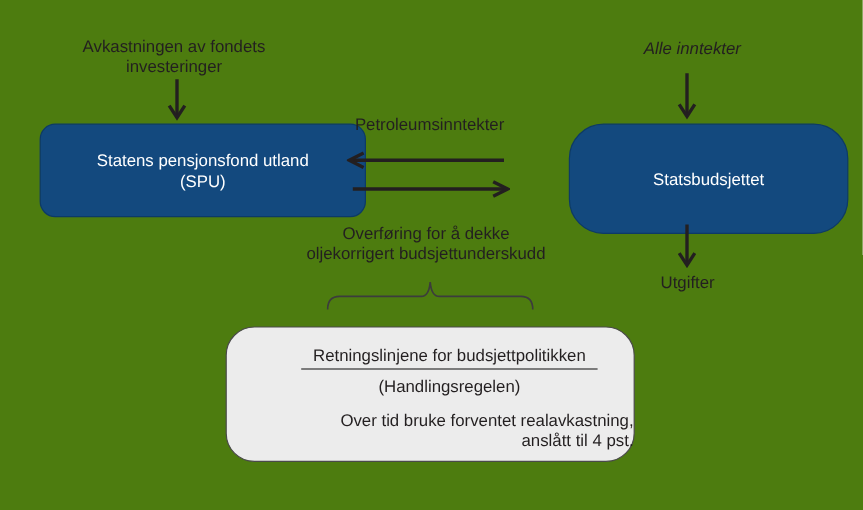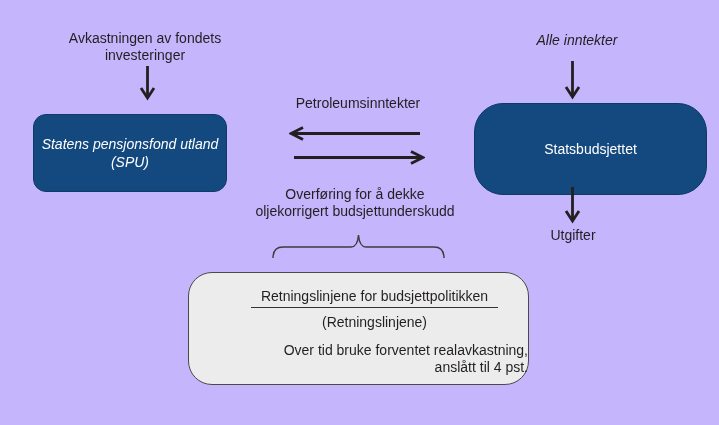--- a/index.html
+++ b/index.html
@@ -1,20 +1,20 @@
 <!DOCTYPE html>
 <html><head>
 <meta charset="utf-8">
 <style>
   html, body { margin: 0; padding: 0; background: #ffffff; }
   #canvas {
     position: relative;
     width: 719px;
     height: 425px;
-    background: #c4b5fd;
+    background: #4d7c0f;
     font-family: "Liberation Sans", "DejaVu Sans", sans-serif;
     color: #231f20;
     overflow: hidden;
   }
   .label {
     position: absolute;
     font-size: 14px;
     line-height: 17px;
     text-align: center;
     white-space: pre-line;
@@ -77,21 +77,21 @@
   <div class="label" style="left:45px; top:30px; width:200px;">Avkastningen av fondets
 investeringer</div>
 
   <div class="arrow" style="left:139px; top:65px;">
     <svg width="17" height="36" viewBox="0 0 17 36">
       <line x1="8.5" y1="1" x2="8.5" y2="31" stroke="#231f20" stroke-width="2.8"></line>
       <polyline points="2,23 8.5,33 15,23" fill="none" stroke="#231f20" stroke-width="2.8"></polyline>
     </svg>
   </div>
 
-  <div class="bluebox" style="left:33px; top:114px; width:194px; height:78px;font-style:italic;">Statens pensjonsfond utland
+  <div class="bluebox" style="left:33px; top:103px; width:272px; height:78px;">Statens pensjonsfond utland
 (SPU)</div>
 
   <div class="label" style="left:268px; top:95px; width:180px;text-align:center;">Petroleumsinntekter</div>
 
   <div class="arrow" style="left:289px; top:126px;">
     <svg width="133" height="15" viewBox="0 0 133 15">
       <line x1="131" y1="7.5" x2="4" y2="7.5" stroke="#231f20" stroke-width="2.8"></line>
       <polyline points="14,1.5 2,7.5 14,13.5" fill="none" stroke="#231f20" stroke-width="2.8"></polyline>
     </svg>
   </div>
@@ -129,18 +129,18 @@
       <polyline points="2,25 8.5,35 15,25" fill="none" stroke="#231f20" stroke-width="2.8"></polyline>
     </svg>
   </div>
 
   <div class="label" style="left:513px; top:227px; width:120px;">Utgifter</div>
 
   <div class="graybox">
     <div>
       <span class="title">Retningslinjene for budsjettpolitikken</span>
     </div>
-    <div class="subtitle">(Retningslinjene)</div>
+    <div class="subtitle">(Handlingsregelen)</div>
     <div class="body">Over tid bruke forventet realavkastning,
 anslått til 4 pst.</div>
   </div>
 
 </div>
 
 </body></html>

